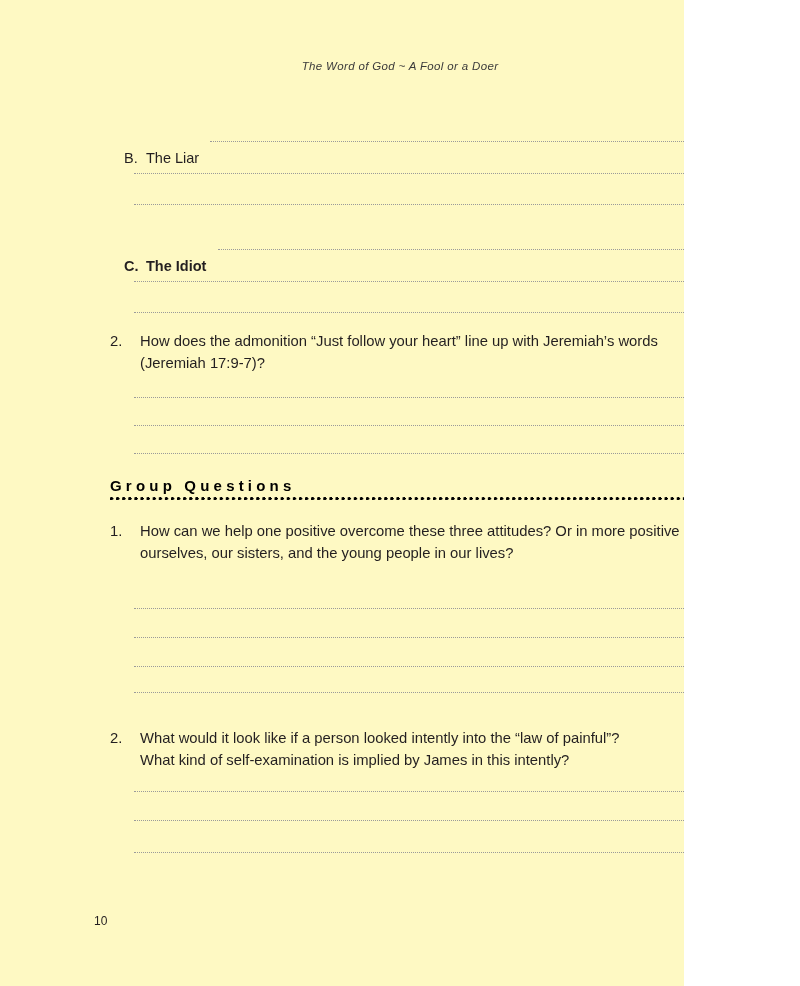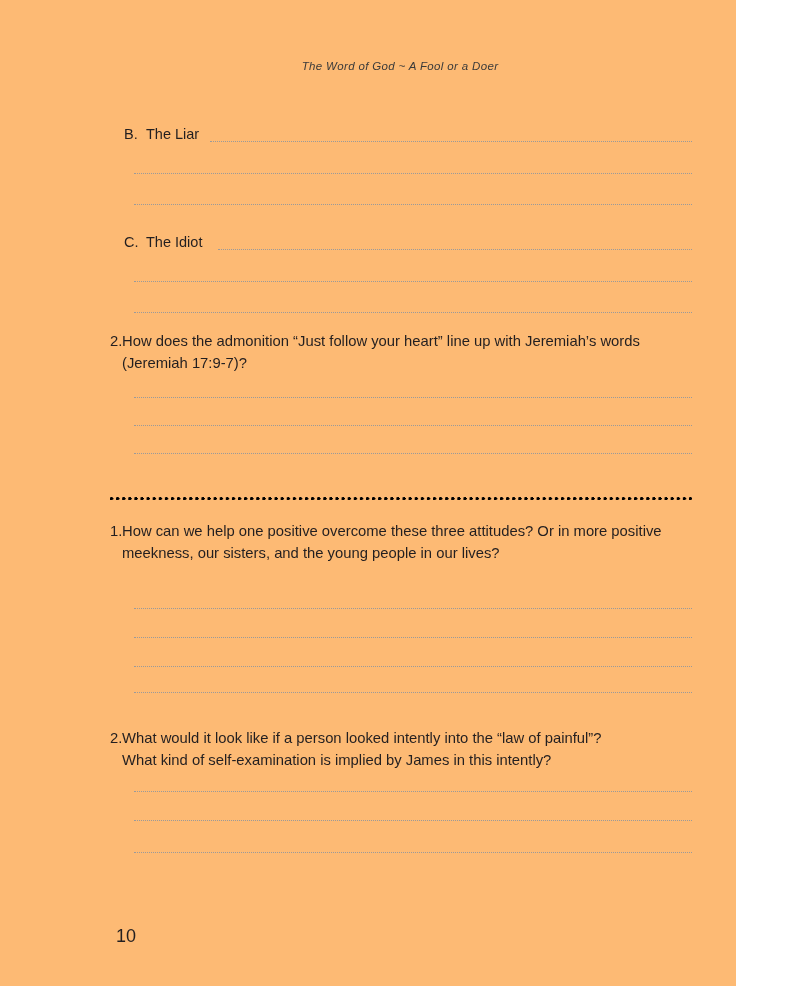--- a/index.html
+++ b/index.html
@@ -6,23 +6,23 @@
     margin: 0;
     padding: 0;
     background: #ffffff;
   }
   body {
     font-family: "Liberation Sans", sans-serif;
     color: #231f20;
   }
   .page {
     position: relative;
-    width: 736px;
+    width: 684px;
     height: 986px;
-    background: #fdba74;
+    background: #fef9c3;
     overflow: hidden;
   }
 
   
   .running-head {
     position: absolute;
     top: 60px;
     left: 0;
     width: 800px;
     text-align: center;
@@ -39,20 +39,21 @@
     border-bottom: 1px dotted #9a9a9a;
   }
 
   
   .sub-item {
     position: absolute;
     left: 124px;
     font-size: 14.5px;
     color: #231f20;
     white-space: nowrap;
+    margin-top: 24px;
   }
   .sub-item .marker {
     display: inline-block;
     width: 22px;
   }
 
   
   .question {
     position: absolute;
     left: 110px;
@@ -63,21 +64,21 @@
   }
   .question .q-num {
     position: absolute;
     left: 0;
     top: 0;
     width: 18px;
     text-align: left;
   }
   .question .q-text {
     display: block;
-    margin-left: 12px;
+    margin-left: 30px;
   }
   .question .q-text .ln {
     display: block;
     white-space: nowrap;
   }
 
   
   .section-head {
     position: absolute;
     left: 110px;
@@ -95,65 +96,67 @@
     height: 4px;
     background-image:
       radial-gradient(circle at 1.6px 1.6px, #000000 1.5px, rgba(0,0,0,0) 1.8px);
     background-size: 6.1px 4px;
     background-repeat: repeat-x;
   }
 
   
   .folio {
     position: absolute;
-    left: 116px;
-    font-size: 18px;
+    left: 94px;
+    font-size: 12px;
     color: #231f20;
-    margin-top: 12px;
   }
 </style>
 </head>
 <body>
 
 <div class="page">
 
   <div class="running-head">The Word of God ~ A Fool or a Doer</div>
 
   <div class="sub-item" style="top:126px;">
     <span class="marker">B.</span><span>The Liar</span>
   </div>
   <div class="rule" style="left:210px;  top:140px; width:482px;"></div>
   <div class="rule" style="left:134px;  top:172px; width:558px;"></div>
   <div class="rule" style="left:134px;  top:203px; width:558px;"></div>
 
-  <div class="sub-item" style="top:234px;">
+  <div class="sub-item" style="top:234px;font-weight:bold;">
     <span class="marker">C.</span><span>The Idiot</span>
   </div>
   <div class="rule" style="left:218px;  top:248px; width:474px;"></div>
   <div class="rule" style="left:134px;  top:280px; width:558px;"></div>
   <div class="rule" style="left:134px;  top:311px; width:558px;"></div>
 
   <div class="question" style="top:331px;">
     <span class="q-num">2.</span>
     <span class="q-text">
       <span class="ln">How does the admonition “Just follow your heart” line up with Jeremiah’s words</span>
       <span class="ln">(Jeremiah 17:9-7)?</span>
     </span>
   </div>
   <div class="rule" style="left:134px;  top:396px; width:558px;"></div>
   <div class="rule" style="left:134px;  top:424px; width:558px;"></div>
   <div class="rule" style="left:134px;  top:452px; width:558px;"></div>
 
+  <div class="section-head" style="top:477px;">
+    <span class="title">Group Questions</span>
+  </div>
   <div class="dot-rule" style="top:497px; width:582px;"></div>
 
   <div class="question" style="top:521px;">
     <span class="q-num">1.</span>
     <span class="q-text">
       <span class="ln">How can we help one positive overcome these three attitudes? Or in more positive</span>
-      <span class="ln">meekness, our sisters, and the young people in our lives?</span>
+      <span class="ln">ourselves, our sisters, and the young people in our lives?</span>
     </span>
   </div>
   <div class="rule" style="left:134px;  top:607px; width:558px;"></div>
   <div class="rule" style="left:134px;  top:636px; width:558px;"></div>
   <div class="rule" style="left:134px;  top:665px; width:558px;"></div>
   <div class="rule" style="left:134px;  top:691px; width:558px;"></div>
 
   <div class="question" style="top:728px;">
     <span class="q-num">2.</span>
     <span class="q-text">

